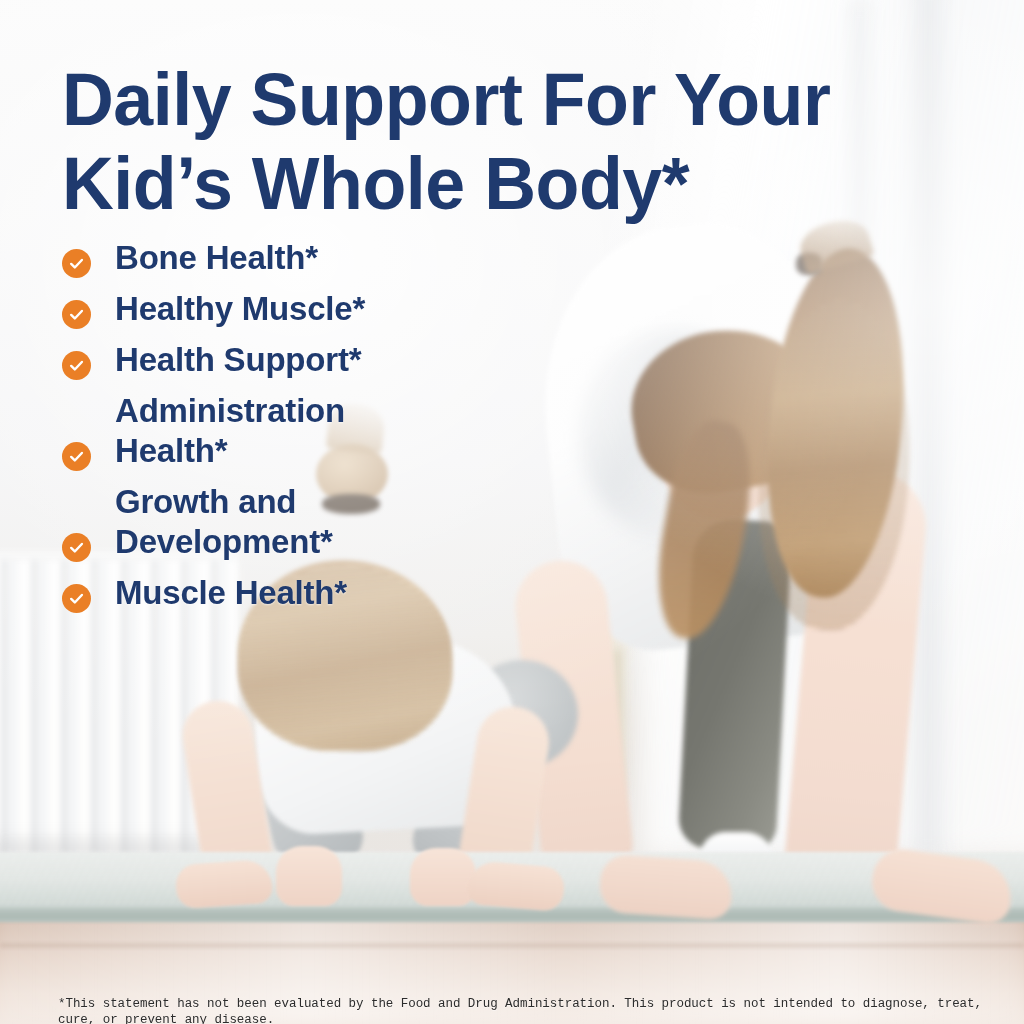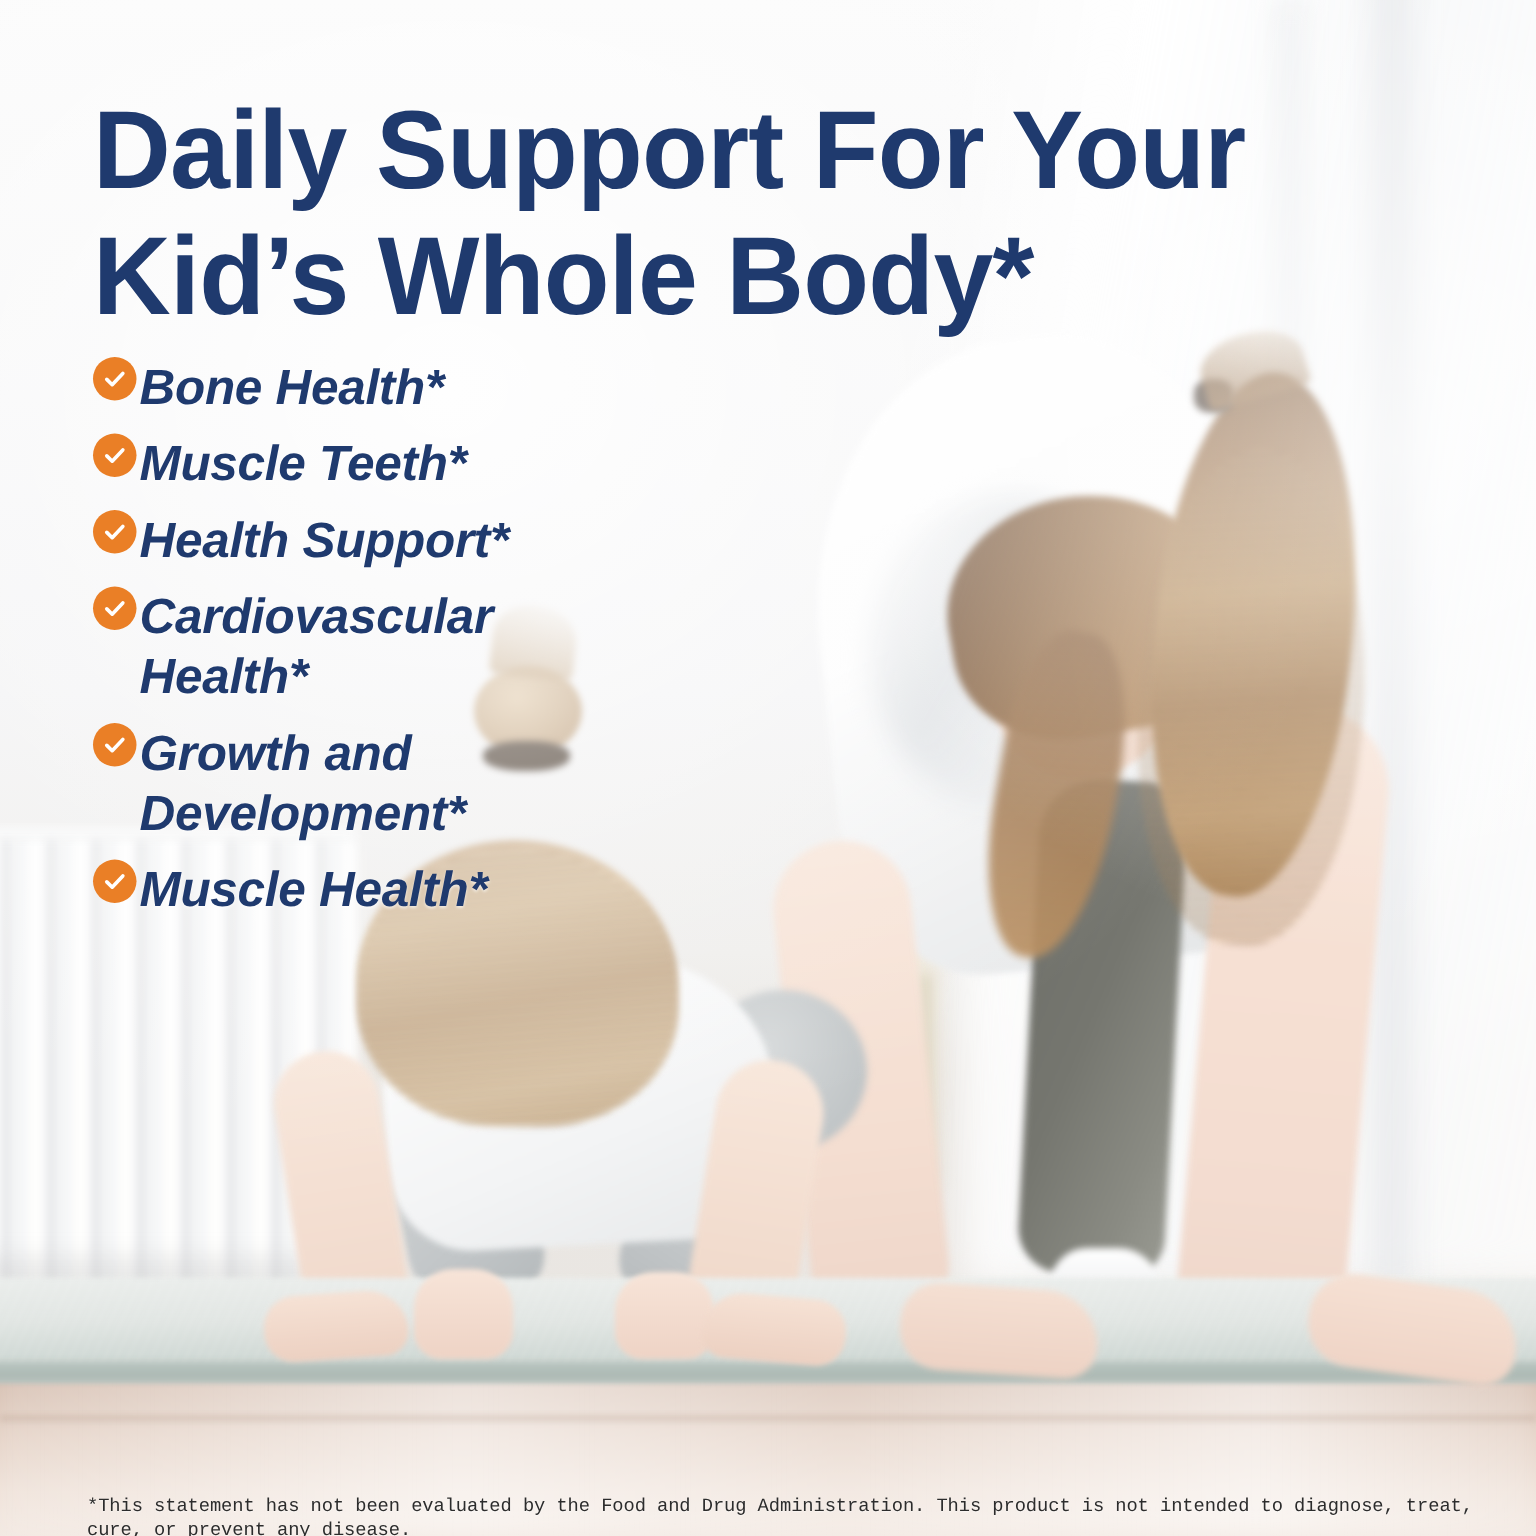--- a/index.html
+++ b/index.html
@@ -487,24 +487,23 @@
   }
 
   .benefits {
     position: absolute;
     left: 62px;
     top: 238px;
     width: 470px;
   }
   .benefit {
     display: flex;
-    align-items: flex-start;
-    gap: 2px;
+    align-items: flex-end;
+    gap: 24px;
     margin-bottom: 11px;
-    font-style: italic;
   }
   .check {
     flex: 0 0 auto;
     width: 29px;
     height: 29px;
     border-radius: 50%;
     background: #ea7f26;
     display: flex;
     align-items: center;
     justify-content: center;
@@ -614,39 +613,39 @@
         </span>
         <span class="benefit-label">Bone Health*</span>
       </div>
 
       <div class="benefit">
         <span class="check">
           <svg width="17" height="17" viewBox="0 0 24 24" aria-hidden="true">
             <path d="M4.5 12.6 L9.6 17.6 L19.6 7.0" fill="none" stroke="#ffffff" stroke-width="3.4" stroke-linecap="round" stroke-linejoin="round"></path>
           </svg>
         </span>
-        <span class="benefit-label">Muscle Teeth*</span>
+        <span class="benefit-label">Healthy Muscle*</span>
       </div>
 
       <div class="benefit">
         <span class="check">
           <svg width="17" height="17" viewBox="0 0 24 24" aria-hidden="true">
             <path d="M4.5 12.6 L9.6 17.6 L19.6 7.0" fill="none" stroke="#ffffff" stroke-width="3.4" stroke-linecap="round" stroke-linejoin="round"></path>
           </svg>
         </span>
         <span class="benefit-label">Health Support*</span>
       </div>
 
       <div class="benefit">
         <span class="check">
           <svg width="17" height="17" viewBox="0 0 24 24" aria-hidden="true">
             <path d="M4.5 12.6 L9.6 17.6 L19.6 7.0" fill="none" stroke="#ffffff" stroke-width="3.4" stroke-linecap="round" stroke-linejoin="round"></path>
           </svg>
         </span>
-        <span class="benefit-label">Cardiovascular
+        <span class="benefit-label">Administration
 Health*</span>
       </div>
 
       <div class="benefit">
         <span class="check">
           <svg width="17" height="17" viewBox="0 0 24 24" aria-hidden="true">
             <path d="M4.5 12.6 L9.6 17.6 L19.6 7.0" fill="none" stroke="#ffffff" stroke-width="3.4" stroke-linecap="round" stroke-linejoin="round"></path>
           </svg>
         </span>
         <span class="benefit-label">Growth and

